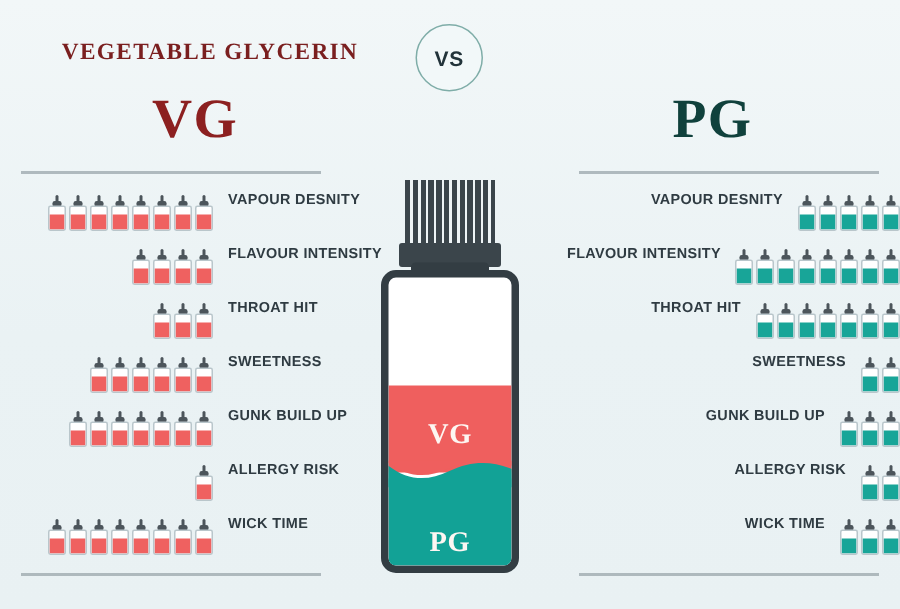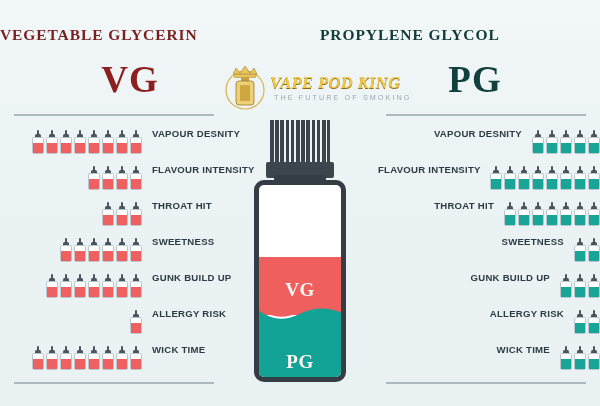--- a/index.html
+++ b/index.html
@@ -18,21 +18,21 @@
   }
 
   
   .head-title {
     position: absolute;
     top: 26px;
     font-family: "Liberation Serif", serif;
     font-weight: bold;
     font-size: 15.5px;
     letter-spacing: 0.9px;
-    text-align: left;
+    text-align: center;
     white-space: nowrap;
   }
   #vg-head { left: 0; width: 280px; color: #7a1f1f; }
   #pg-head { left: 320px; width: 280px; color: #123a36; }
 
   .big-letters {
     position: absolute;
     top: 58px;
     font-family: "Liberation Serif", serif;
     font-weight: bold;
@@ -214,38 +214,28 @@
   }
   #lbl-vg { top: 94px; }
   #lbl-pg { top: 166px; }
 </style>
 </head>
 <body>
 
 <div id="stage">
 
   <div class="head-title" id="vg-head">VEGETABLE  GLYCERIN</div>
-  <div class="head-title" id="pg-head">PROPYLENE GLYCOL</div>
 
   <div class="big-letters" id="vg-big">VG</div>
   <div class="big-letters" id="pg-big">PG</div>
 
-
-  <div id="logo">
-    <svg id="logo-crown-bottle" viewBox="0 0 46 48">
-      <circle cx="23" cy="28" r="19" fill="none" stroke="#d9b24a" stroke-width="1.2"></circle>
-      <path d="M11 12 L14 6 L18 11 L23 4 L28 11 L32 6 L35 12 Z" fill="#e8c45c" stroke="#a8822a" stroke-width="0.6"></path>
-      <rect x="12" y="12.5" width="22" height="3" rx="1" fill="#e8c45c" stroke="#a8822a" stroke-width="0.5"></rect>
-      <rect x="19" y="15" width="8" height="5" rx="1" fill="#c9a03c"></rect>
-      <rect x="14" y="19" width="18" height="24" rx="3" fill="#efd07a" stroke="#9c7a22" stroke-width="0.8"></rect>
-      <rect x="18" y="23" width="10" height="16" rx="1" fill="#cfa63f"></rect>
-    </svg>
-    <div id="logo-word">VAPE POD KING</div>
-    <div id="logo-tag">THE FUTURE OF SMOKING</div>
+  <div id="vs-badge">
+    <span>VS</span>
   </div>
+
 
   <div class="divider" id="div-l-top"></div>
   <div class="divider" id="div-r-top"></div>
   <div class="divider" id="div-l-bot"></div>
   <div class="divider" id="div-r-bot"></div>
 
   <div class="col" id="col-left">
       <div class="row">
         <div class="bottles">
           <div class="bt red">

